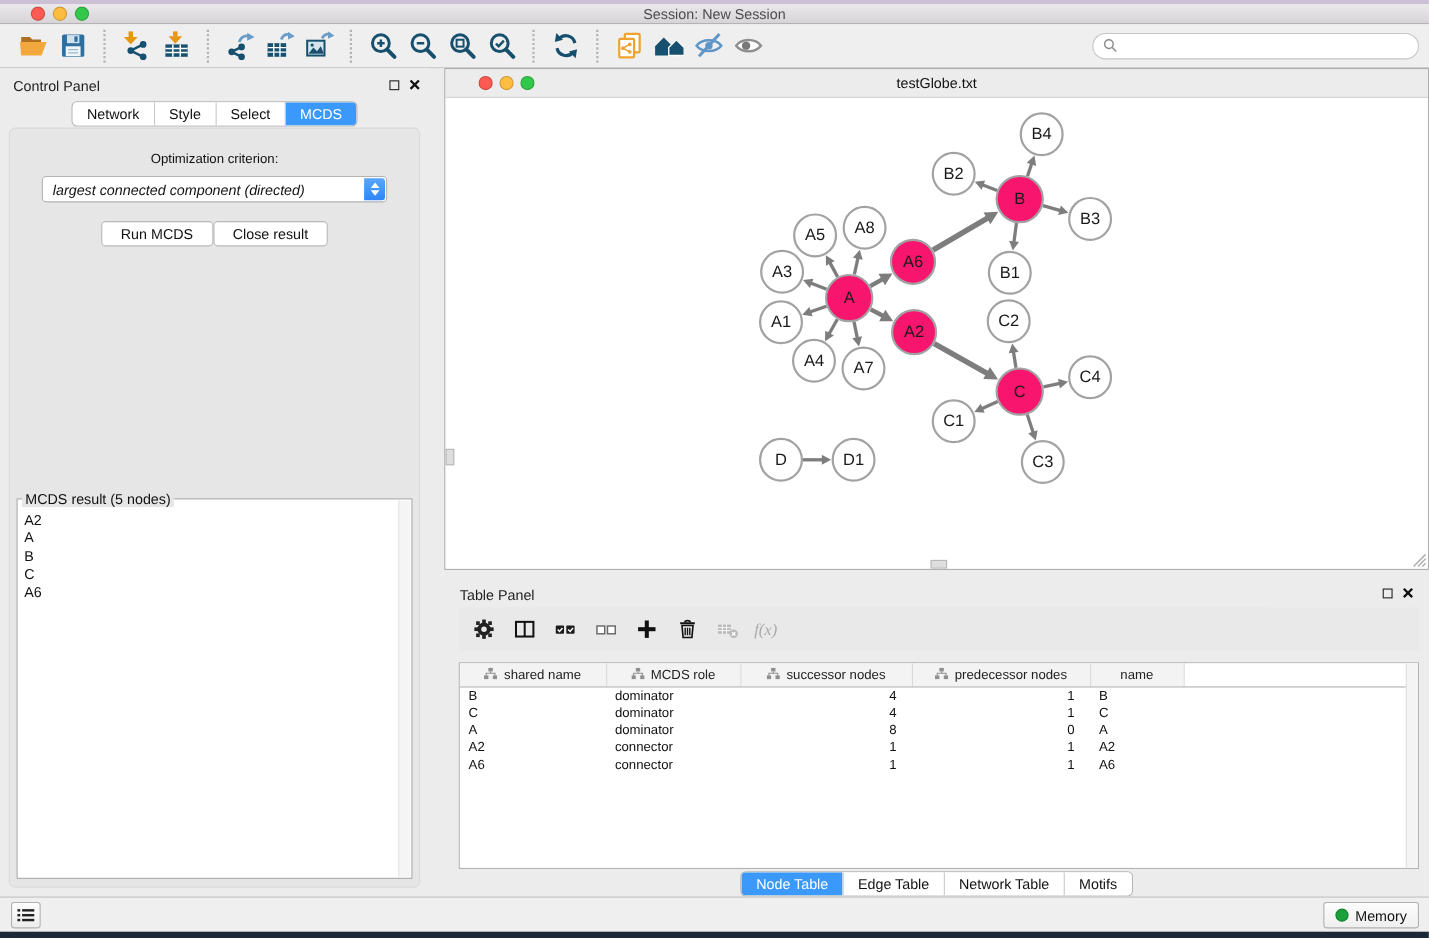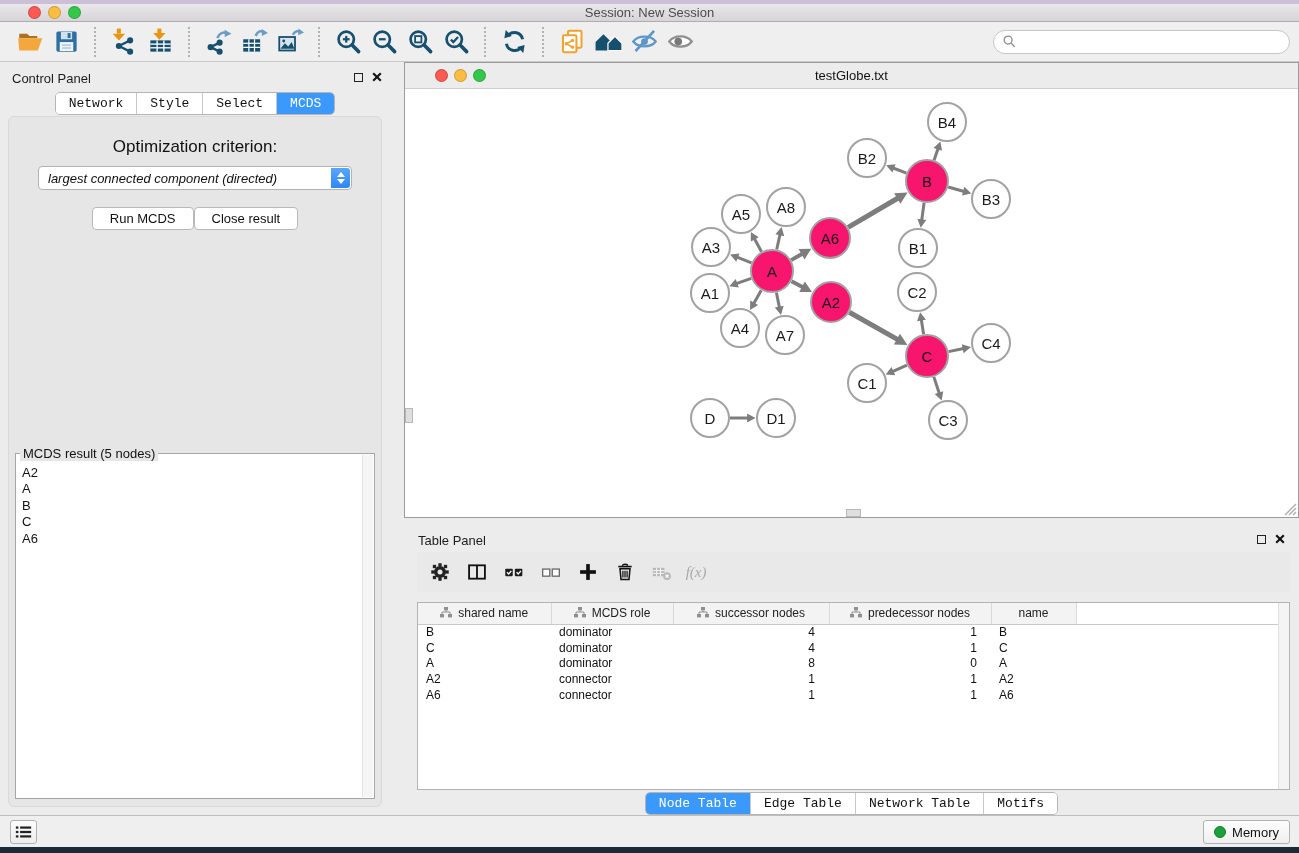--- a/index.html
+++ b/index.html
@@ -35,28 +35,28 @@
 
   
   .control-panel { position:absolute; left:0; top:58px; width:390px; bottom:32px; background:#ececec; }
   .panel-head { position:relative; height:30px; }
   .panel-head .ph-title { position:absolute; left:12px; top:9px; font-size:13px; color:#1d1d1d; }
   .ph-icons { position:absolute; right:8px; top:10px; display:flex; gap:9px; align-items:center; }
   .float-box { width:9px; height:9px; border:1.5px solid #222; display:inline-block; }
   .x-ic { width:10px; height:10px; }
 
   .seg-group { display:inline-flex; border:1px solid #b5b5b5; border-radius:5px; overflow:hidden; background:#fff; }
-  .seg-tab { padding:3px 13px; font-size:13px; color:#111; background:#fff; border-left:1px solid #c9c9c9; white-space:nowrap; cursor:default;font-family:Liberation Mono, monospace; }
+  .seg-tab { padding:3px 13px; font-size:13px; color:#111; background:#fff; border-left:1px solid #c9c9c9; white-space:nowrap; cursor:default; }
   .seg-tab:first-child { border-left:none; }
   .seg-tab.active { background:#3b99fc; color:#fff; }
   .cp-tabs-row { text-align:center; position:relative; z-index:2; }
 
   .sub-panel { position:absolute; left:8px; right:8px; top:54px; bottom:8px;
     background:#e6e6e6; border:1px solid #d9d9d9; border-radius:6px; }
-  .opt-label { text-align:center; margin-top:20px; font-size:17px; color:#111; }
+  .opt-label { text-align:center; margin-top:20px; font-size:12px; color:#111; }
   .criterion { position:relative; width:314px; height:24px; margin:9px auto 17px auto; background:#fff;
     border:1px solid #b3b3b3; border-radius:4px;font-style:italic; }
   .criterion .crit-text { position:absolute; left:9px; top:4px; font-size:13px; color:#111; white-space:nowrap; }
   .stepper { position:absolute; right:1px; top:1px; bottom:1px; width:19px; border-radius:0 3px 3px 0;
     background:linear-gradient(#59a7fd,#2e86f5); display:flex; flex-direction:column; align-items:center; justify-content:center; gap:2px; }
   .tri-up { width:0; height:0; border-left:4px solid transparent; border-right:4px solid transparent; border-bottom:5px solid #fff; }
   .tri-dn { width:0; height:0; border-left:4px solid transparent; border-right:4px solid transparent; border-top:5px solid #fff; }
   .btn-row { display:flex; justify-content:center; gap:0; margin-top:12px; }
   .mac-btn { background:#fff; border:1px solid #b9b9b9; border-radius:4px; font-size:13px; color:#111;
     padding:3px 17px; font-family:inherit; cursor:default; }

